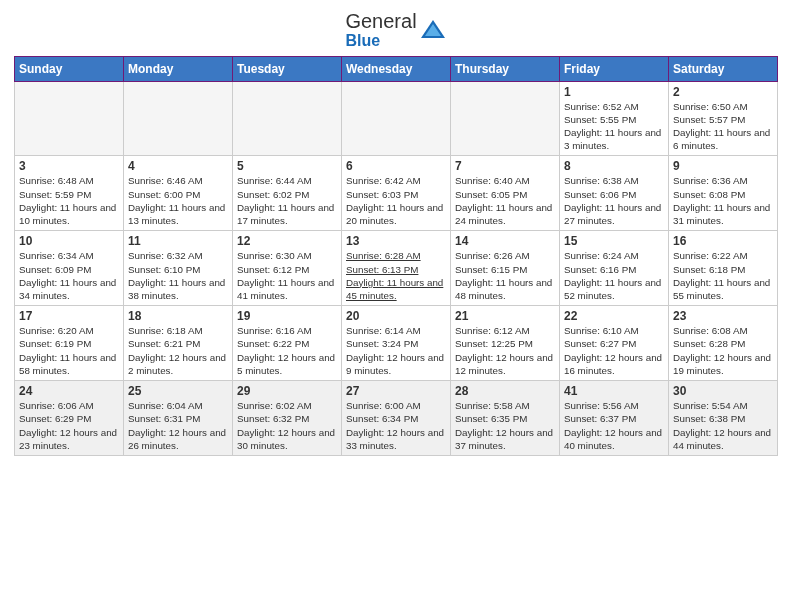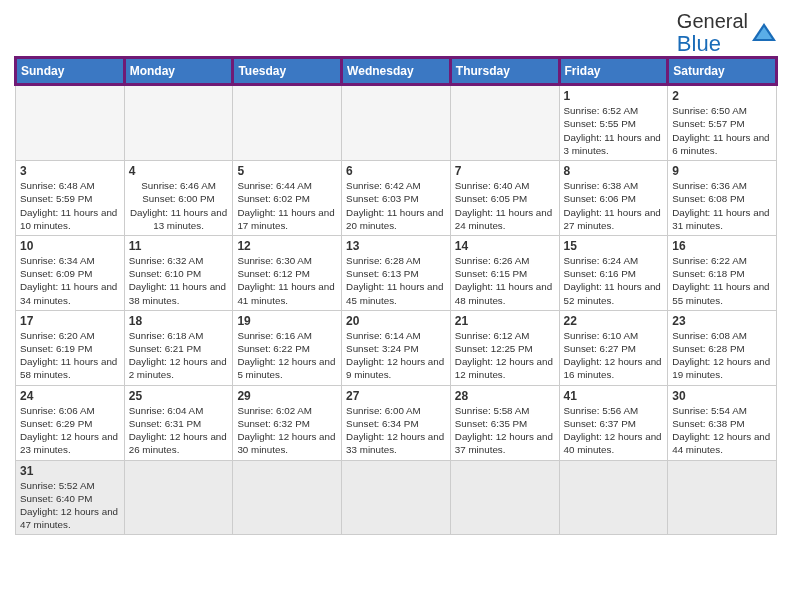--- a/index.html
+++ b/index.html
@@ -10,23 +10,23 @@
       min-height: 612px;
       overflow: hidden;
     }
     .page {
       width: 792px;
       background: #fff;
       padding: 10px 14px 10px 14px;
     }
     .header-area {
       display: flex;
-      justify-content: flex-end;
+      justify-content: center;
       align-items: flex-start;
-      margin-bottom: 0;
+      margin-bottom: 6px;
     }
     .logo {
       display: flex;
       align-items: center;
       gap: 0;
     }
     .logo-icon {
       width: 28px;
       height: 28px;
       margin-left: 2px;
@@ -49,21 +49,21 @@
       border-collapse: collapse;
       font-size: 10.5px;
     }
     .calendar thead tr th {
       background: #3b78c3;
       color: #fff;
       font-weight: bold;
       font-size: 12px;
       padding: 5px 4px;
       text-align: left;
-      border: 3px solid #701a75;
+      border: 1px solid #701a75;
     }
     .calendar tbody tr td {
       border: 1px solid #ccc;
       vertical-align: top;
       padding: 3px 4px;
       width: calc(100%/7);
       min-height: 70px;
       height: 70px;
       color: #333;
       background: #fff;
@@ -90,21 +90,21 @@
     }
   </style>
 </head>
 <body>
 
 <div class="page">
   <div class="header-area">
     <div class="logo">
       <div style="display:flex;flex-direction:column;line-height:1.1;">
         <span style="font-size:20px;color:#333;font-weight:normal;">General</span>
-        <span style="font-size:22px;color:#1a6cb8;font-weight:normal;">Blue</span>
+        <span style="font-size:16px;color:#1a6cb8;font-weight:bold;">Blue</span>
       </div>
       <svg class="logo-icon" viewBox="0 0 28 28" xmlns="http://www.w3.org/2000/svg">
         <polygon points="14,4 26,22 2,22" fill="#1a6cb8"></polygon>
         <polygon points="14,8 22,20 6,20" fill="#5aaee8"></polygon>
       </svg>
     </div>
     <div class="title-area">
       <div class="month-title"></div>
       <div class="subtitle"></div>
     </div>
@@ -144,21 +144,21 @@
         </tr>
         <tr>
           <td>
             <span class="day-num">3</span>
             <div class="day-info" style="white-space: pre-line;">Sunrise: 6:48 AM
 Sunset: 5:59 PM
 Daylight: 11 hours and 10 minutes.</div>
           </td>
           <td>
             <span class="day-num">4</span>
-            <div class="day-info" style="white-space: pre-line; text-align: center;">Sunrise: 6:46 AM
+            <div class="day-info" style="white-space: pre-line;">Sunrise: 6:46 AM
 Sunset: 6:00 PM
 Daylight: 11 hours and 13 minutes.</div>
           </td>
           <td>
             <span class="day-num">5</span>
             <div class="day-info" style="white-space: pre-line;">Sunrise: 6:44 AM
 Sunset: 6:02 PM
 Daylight: 11 hours and 17 minutes.</div>
           </td>
           <td>
@@ -200,21 +200,21 @@
 Daylight: 11 hours and 38 minutes.</div>
           </td>
           <td>
             <span class="day-num">12</span>
             <div class="day-info" style="white-space: pre-line;">Sunrise: 6:30 AM
 Sunset: 6:12 PM
 Daylight: 11 hours and 41 minutes.</div>
           </td>
           <td>
             <span class="day-num">13</span>
-            <div class="day-info" style="white-space: pre-line;">Sunrise: 6:28 AM
+            <div class="day-info" style="white-space: pre-line; text-decoration: underline;">Sunrise: 6:28 AM
 Sunset: 6:13 PM
 Daylight: 11 hours and 45 minutes.</div>
           </td>
           <td>
             <span class="day-num">14</span>
             <div class="day-info" style="white-space: pre-line;">Sunrise: 6:26 AM
 Sunset: 6:15 PM
 Daylight: 11 hours and 48 minutes.</div>
           </td>
           <td>
@@ -310,30 +310,16 @@
             <div class="day-info" style="white-space: pre-line;">Sunrise: 5:56 AM
 Sunset: 6:37 PM
 Daylight: 12 hours and 40 minutes.</div>
           </td>
           <td>
             <span class="day-num">30</span>
             <div class="day-info" style="white-space: pre-line;">Sunrise: 5:54 AM
 Sunset: 6:38 PM
 Daylight: 12 hours and 44 minutes.</div>
           </td>
-        </tr>
-        <tr class="last-row">
-          <td>
-            <span class="day-num">31</span>
-            <div class="day-info" style="white-space: pre-line;">Sunrise: 5:52 AM
-Sunset: 6:40 PM
-Daylight: 12 hours and 47 minutes.</div>
-          </td>
-          <td class="empty"></td>
-          <td class="empty"></td>
-          <td class="empty"></td>
-          <td class="empty"></td>
-          <td class="empty"></td>
-          <td class="empty"></td>
         </tr>
       </tbody>
   </table>
 </div>
 
 </body></html>

